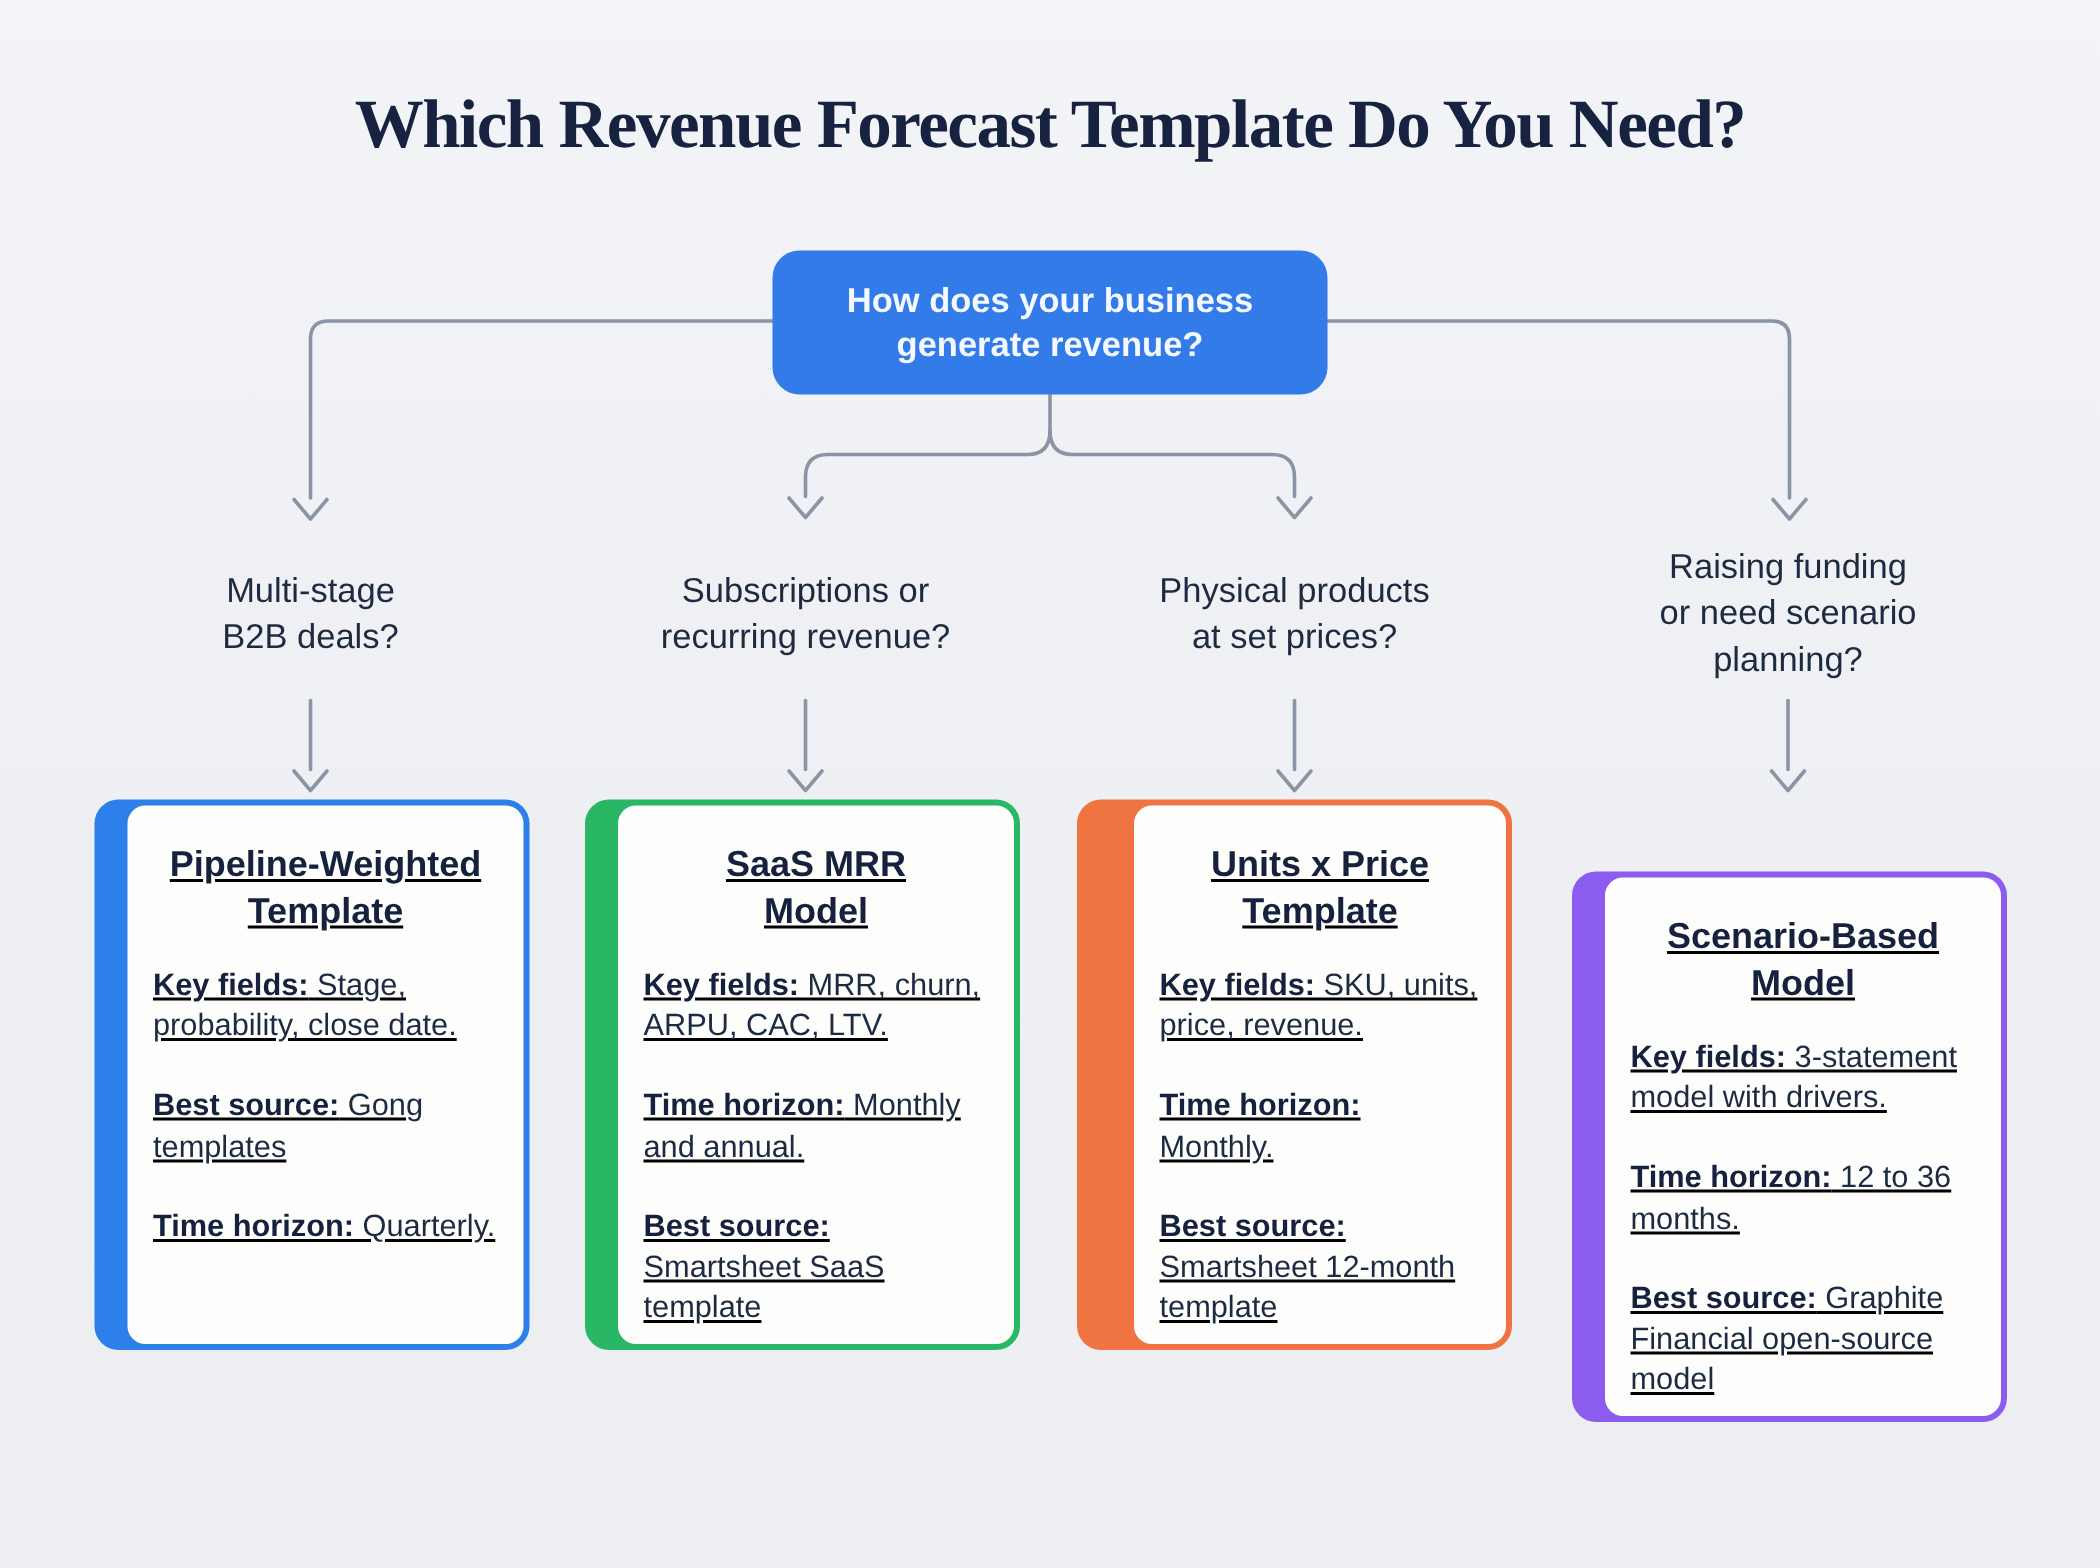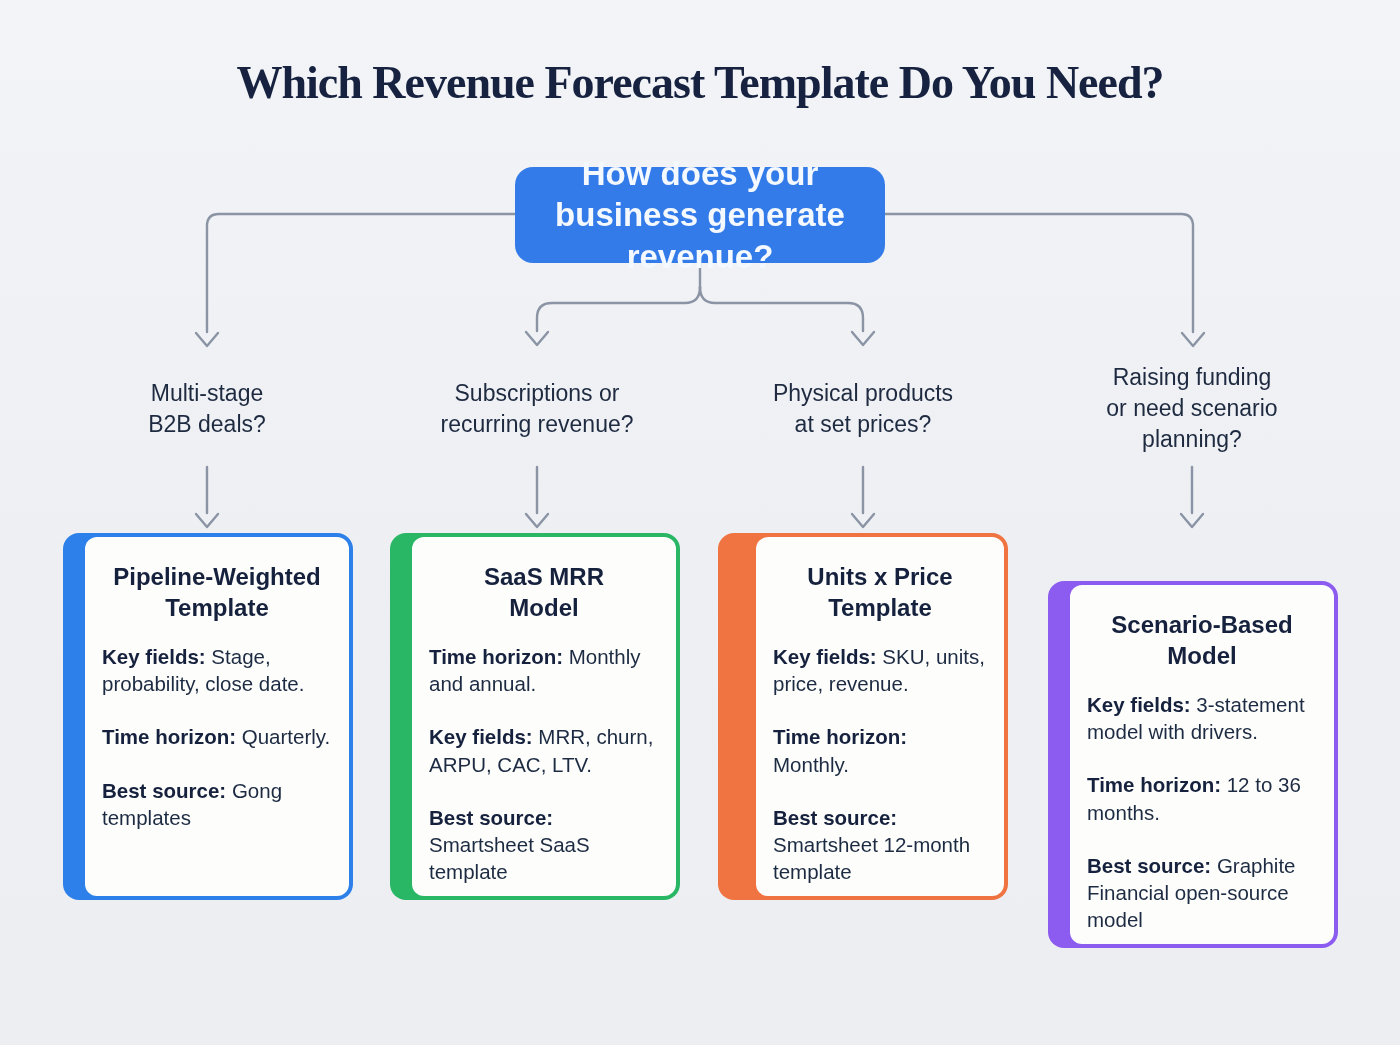--- a/index.html
+++ b/index.html
@@ -47,21 +47,21 @@
     background: #337be8;
     border-radius: 18px;
     display: flex;
     align-items: center;
     justify-content: center;
     text-align: center;
   }
   .root-box .q {
     width: 330px;
     color: #f4f8ff;
-    font-size: 33px;
+    font-size: 23px;
     font-weight: 700;
     line-height: 1.25;
   }
 
   .branch-label {
     position: absolute;
     width: 320px;
     text-align: center;
     font-size: 23px;
     line-height: 1.35;
@@ -82,20 +82,21 @@
   }
   .card-0 { left: 63px; }
   .card-1 { left: 390px; }
   .card-2 { left: 718px; padding-left: 38px; }
   .card-3 { left: 1048px; margin-top: 48px; }
   .card-inner {
     width: 100%; height: 100%;
     background: #fdfdfc;
     border-radius: 12px;
     padding: 24px 17px 16px 17px;
+    text-decoration: underline;
   }
   .card-title {
     margin: 0 0 20px 0;
     text-align: center;
     font-size: 24px;
     font-weight: 700;
     line-height: 1.3;
     color: #15213d;
   }
   .card-para {
@@ -163,31 +164,31 @@
 at set prices?</div>
   <div class="branch-label bl-3 pre">Raising funding
 or need scenario
 planning?</div>
 
   <div class="card card-0" style="--accent: #2d80ea;">
     <div class="card-inner">
       <h3 class="card-title pre">Pipeline-Weighted
 Template</h3>
       <p class="card-para"><strong>Key fields:</strong><span> Stage, probability, close date.</span></p>
+      <p class="card-para"><strong>Best source:</strong><span> Gong templates</span></p>
       <p class="card-para"><strong>Time horizon:</strong><span> Quarterly.</span></p>
-      <p class="card-para"><strong>Best source:</strong><span> Gong templates</span></p>
     </div>
   </div>
 
   <div class="card card-1" style="--accent: #29b765;">
     <div class="card-inner">
       <h3 class="card-title pre">SaaS MRR
 Model</h3>
+      <p class="card-para"><strong>Key fields:</strong><span> MRR, churn, ARPU, CAC, LTV.</span></p>
       <p class="card-para"><strong>Time horizon:</strong><span> Monthly and annual.</span></p>
-      <p class="card-para"><strong>Key fields:</strong><span> MRR, churn, ARPU, CAC, LTV.</span></p>
       <p class="card-para"><strong>Best source:</strong><span> Smartsheet SaaS template</span></p>
     </div>
   </div>
 
   <div class="card card-2" style="--accent: #f07441;">
     <div class="card-inner">
       <h3 class="card-title pre">Units x Price
 Template</h3>
       <p class="card-para"><strong>Key fields:</strong><span> SKU, units, price, revenue.</span></p>
       <p class="card-para"><strong>Time horizon:</strong><span> Monthly.</span></p>

